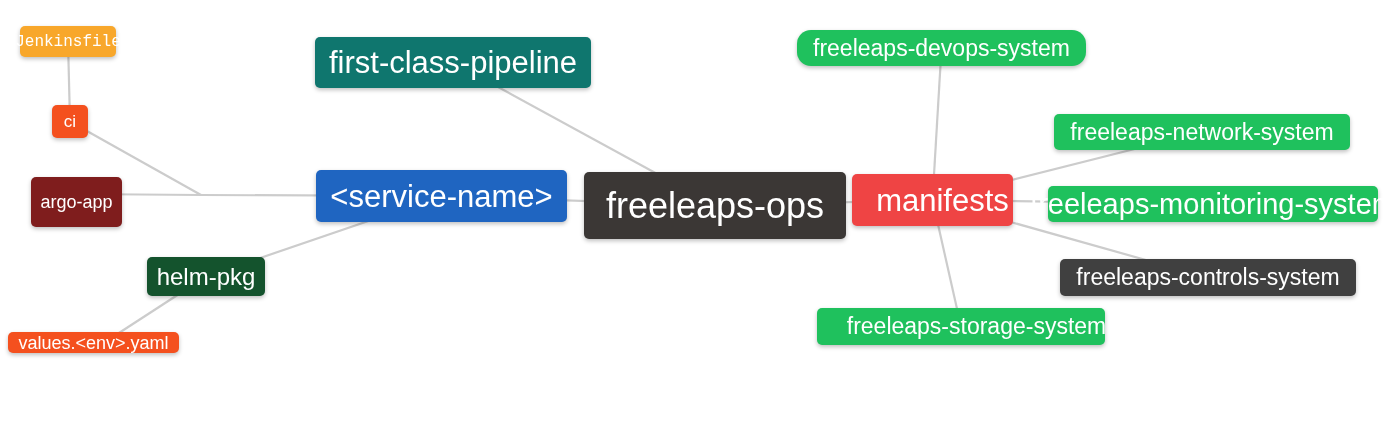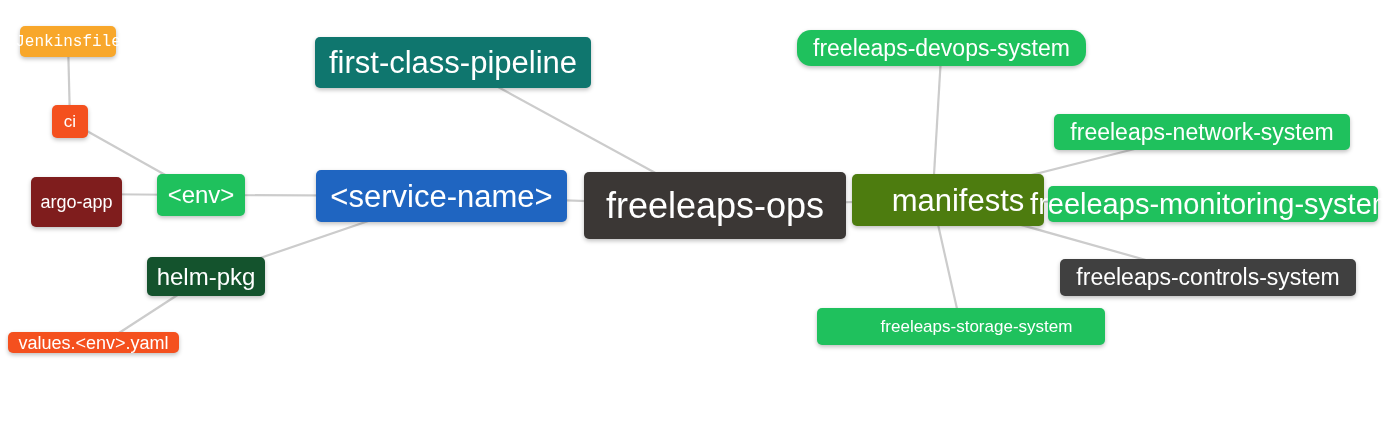--- a/index.html
+++ b/index.html
@@ -53,25 +53,24 @@
       <line x1="932.5" y1="200" x2="941.5" y2="48" stroke="#CCCCCC" stroke-width="2.2"></line>
       <line x1="932.5" y1="200" x2="1202" y2="132" stroke="#CCCCCC" stroke-width="2.2"></line>
       <line x1="932.5" y1="200" x2="1213" y2="204" stroke="#CCCCCC" stroke-width="2.2"></line>
       <line x1="932.5" y1="200" x2="1208" y2="277.5" stroke="#CCCCCC" stroke-width="2.2"></line>
       <line x1="932.5" y1="200" x2="961" y2="326.5" stroke="#CCCCCC" stroke-width="2.2"></line>
     </svg>
 
 <div class="node" style="left: 584px; top: 172px; width: 262px; height: 67px; font-size: 36px; background: rgb(59, 55, 53); color: rgb(255, 255, 255);">freeleaps-ops</div>
     <div class="node" style="left: 315px; top: 37px; width: 276px; height: 51px; font-size: 31px; background: #0f766e; color: rgb(255, 255, 255);">first-class-pipeline</div>
     <div class="node" style="left: 316px; top: 170px; width: 251px; height: 52px; font-size: 31px; background: rgb(31, 101, 193); color: rgb(255, 255, 255);">&lt;service-name&gt;</div>
-    <div class="node" style="left: 852px; top: 174px; width: 192px; height: 52px; font-size: 31px; background: #4d7c0f; color: rgb(255, 255, 255); padding-left: 20px;">manifests</div>
-    <div class="node" style="left: 157px; top: 174px; width: 88px; height: 42px; font-size: 24px; background: rgb(31, 193, 93); color: rgb(255, 255, 255);">&lt;env&gt;</div>
+    <div class="node" style="left: 852px; top: 174px; width: 161px; height: 52px; font-size: 31px; background: #ef4444; color: rgb(255, 255, 255); padding-left: 20px;">manifests</div>
     <div class="node" style="left: 147px; top: 257px; width: 118px; height: 39px; font-size: 24px; background: #14532d; color: rgb(255, 255, 255);">helm-pkg</div>
     <div class="node" style="left: 20px; top: 26px; width: 96px; height: 31px; font-size: 16px; background: rgb(248, 167, 43); color: rgb(255, 255, 255); font-family: Liberation Mono, monospace;">Jenkinsfile</div>
     <div class="node" style="left: 52px; top: 105px; width: 36px; height: 33px; font-size: 17px; background: rgb(244, 80, 30); color: rgb(255, 255, 255);">ci</div>
     <div class="node" style="left: 31px; top: 177px; width: 91px; height: 50px; font-size: 18px; background: #7f1d1d; color: rgb(255, 255, 255);">argo-app</div>
     <div class="node" style="left: 8px; top: 332px; width: 171px; height: 21px; font-size: 18px; background: rgb(244, 80, 30); color: rgb(255, 255, 255);">values.&lt;env&gt;.yaml</div>
     <div class="node" style="left: 797px; top: 30px; width: 289px; height: 36px; font-size: 23px; background: rgb(31, 193, 93); color: rgb(255, 255, 255); border-radius: 14px;">freeleaps-devops-system</div>
     <div class="node" style="left: 1054px; top: 114px; width: 296px; height: 36px; font-size: 23px; background: rgb(31, 193, 93); color: rgb(255, 255, 255);">freeleaps-network-system</div>
     <div class="node" style="left: 1048px; top: 186px; width: 330px; height: 36px; font-size: 29px; background: rgb(31, 193, 93); color: rgb(255, 255, 255); text-align: right;">freeleaps-monitoring-system</div>
     <div class="node" style="left: 1060px; top: 259px; width: 296px; height: 37px; font-size: 23px; background: #404040; color: rgb(255, 255, 255);">freeleaps-controls-system</div>
-    <div class="node" style="left: 817px; top: 308px; width: 288px; height: 37px; font-size: 17px; background: rgb(31, 193, 93); color: rgb(255, 255, 255); padding-left: 31px;">freeleaps-storage-system</div>
+    <div class="node" style="left: 817px; top: 308px; width: 288px; height: 37px; font-size: 23px; background: rgb(31, 193, 93); color: rgb(255, 255, 255); padding-left: 31px;">freeleaps-storage-system</div>
   </div>
 
 </body></html>

